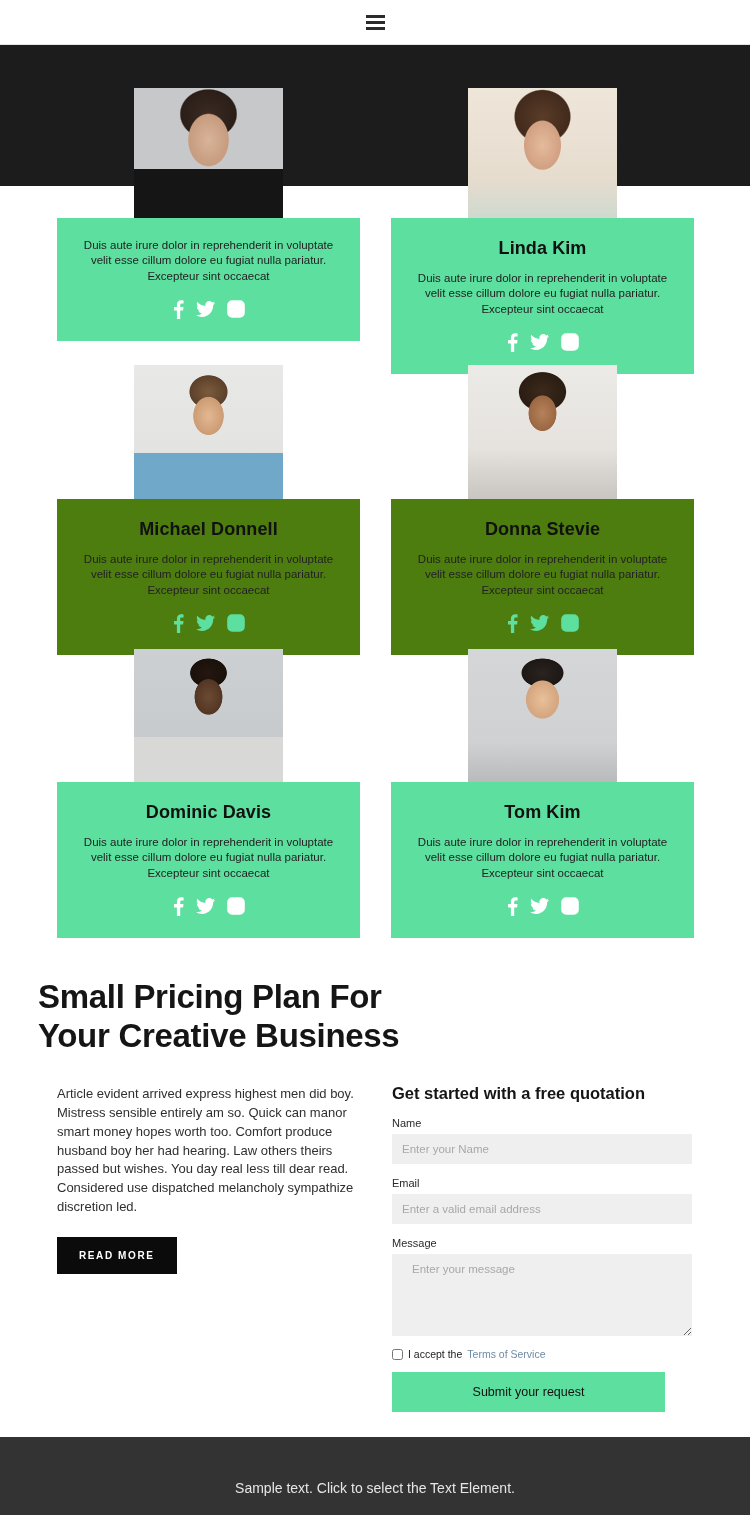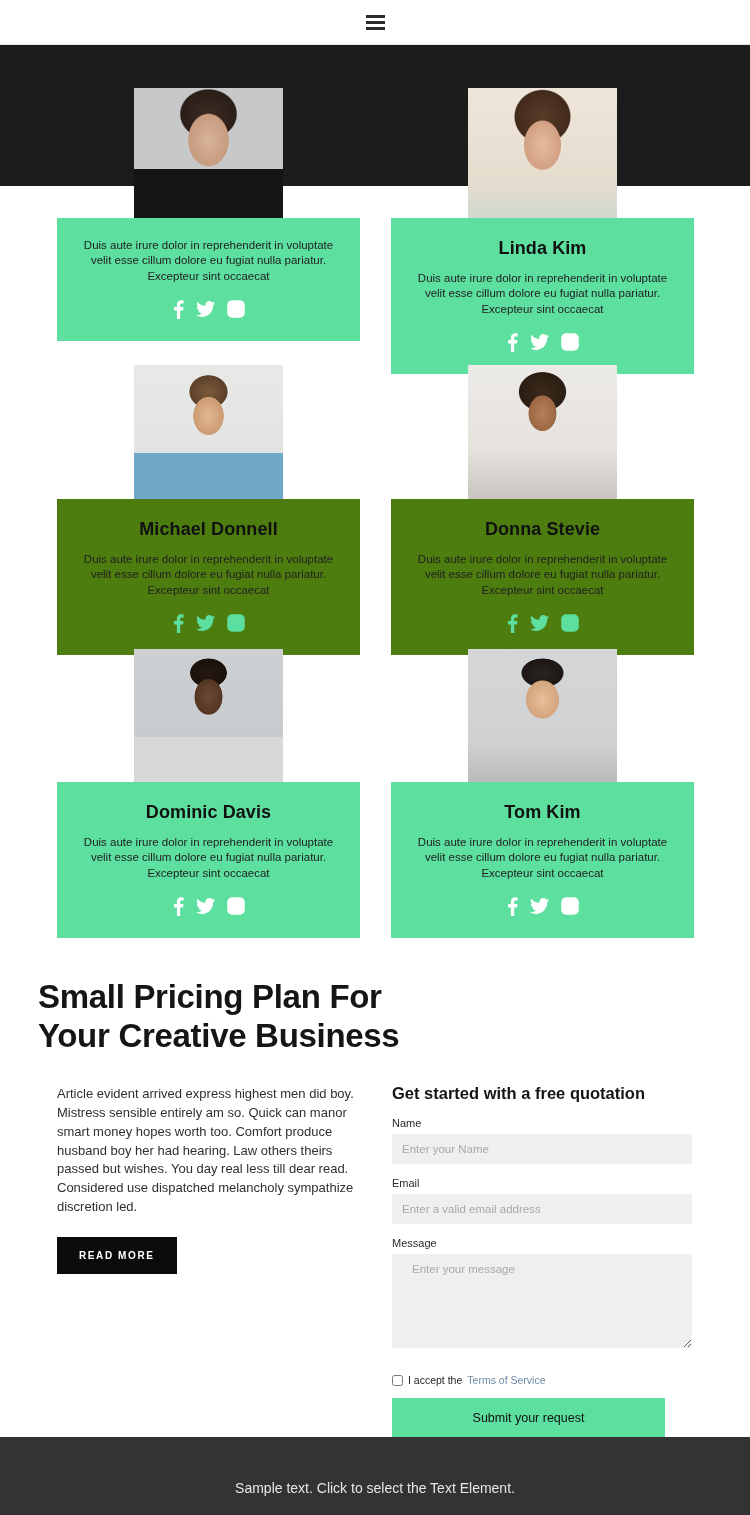--- a/index.html
+++ b/index.html
@@ -176,23 +176,23 @@
     outline: none;
     font-family: "Liberation Sans", sans-serif;
     font-size: 11.5px;
     color: #3a3a3a;
     padding: 9px 10px;
     display: block;
     margin-bottom: 13px;
   }
   .field::placeholder { color: #a8a8a8; }
   textarea.field {
-    height: 94px;
+    height: 82px;
     resize: vertical;
-    margin-bottom: 26px;
+    margin-bottom: 12px;
     padding-left: 20px;
   }
 
   .terms {
     display: flex;
     align-items: flex-end;
     gap: 5px;
     font-size: 10.5px;
     color: #222222;
     margin-bottom: 12px;

